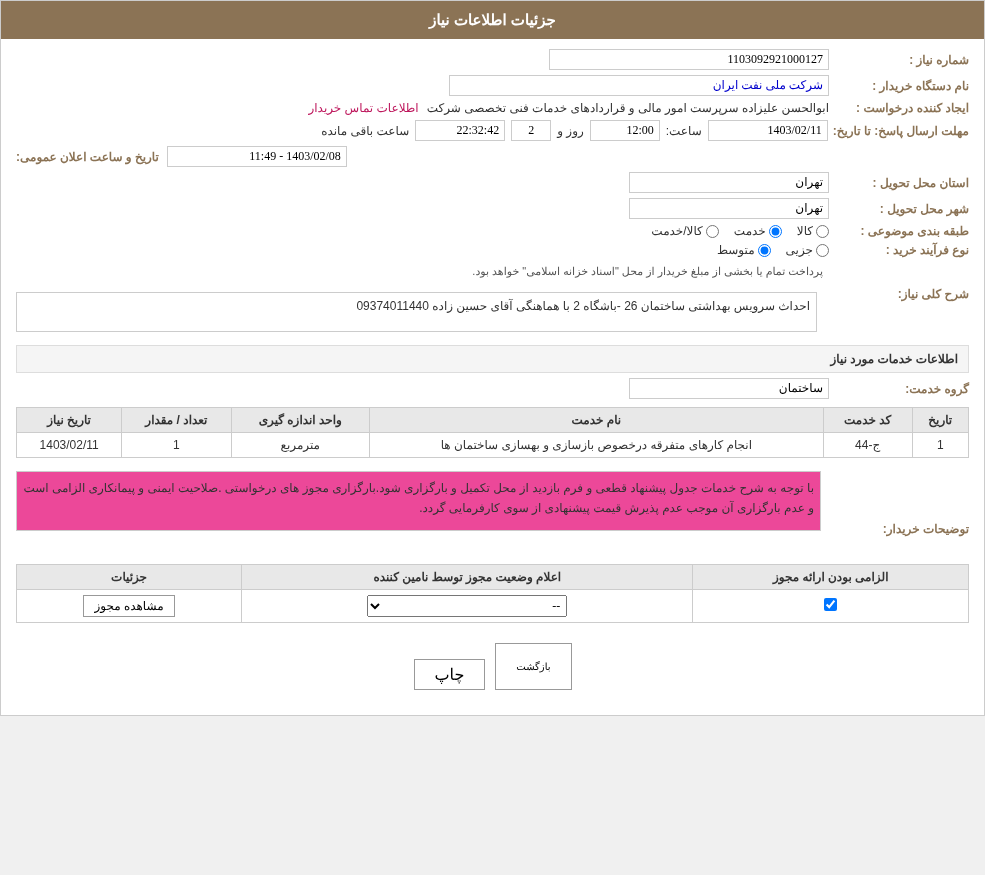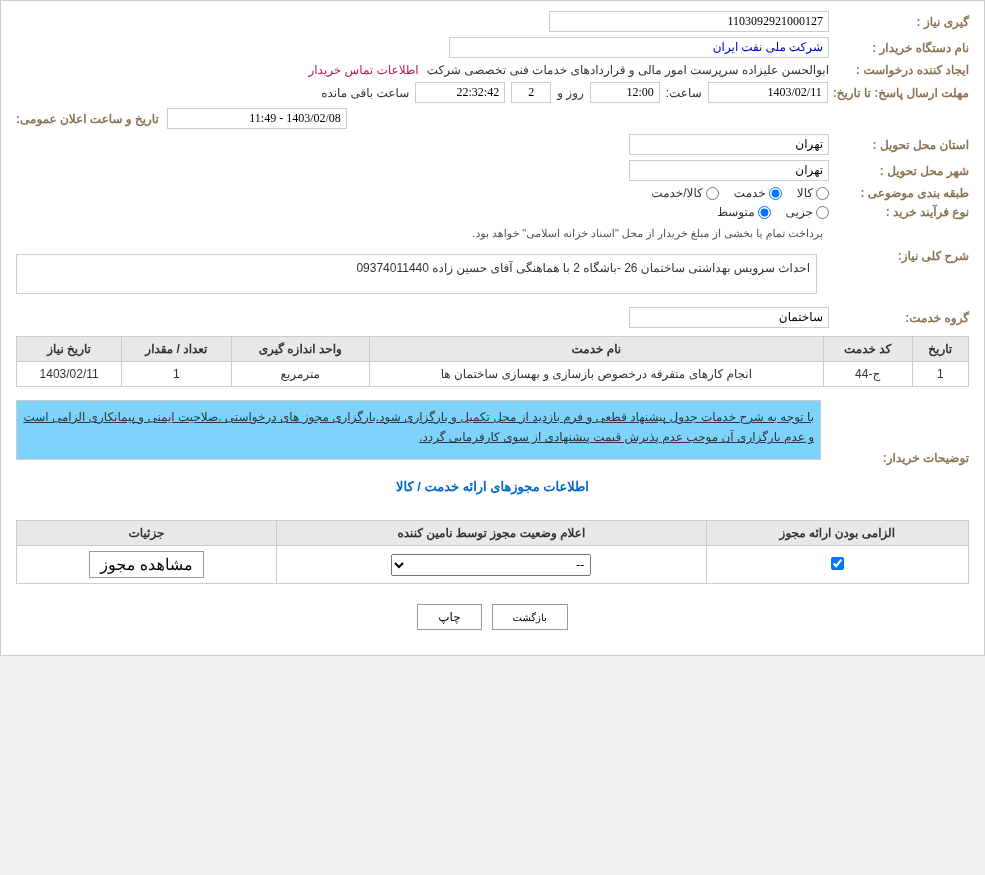--- a/index.html
+++ b/index.html
@@ -82,24 +82,23 @@
       padding: 5px 8px;
       text-align: center;
       font-size: 12px;
     }
     .notes-box {
       border: 1px solid #ccc;
       padding: 6px;
       min-height: 60px;
       text-align: right;
       font-size: 12px;
-      background: #7dd3fc;
+      background: #ec4899;
       margin: 5px 0;
       line-height: 1.7;
-      text-decoration: underline;
     }
     .licenses-section-header {
       color: #0066cc;
       text-align: center;
       font-weight: bold;
       padding: 6px;
       font-size: 13px;
     }
     .licenses-table {
       width: 100%;
@@ -118,36 +117,37 @@
       padding: 5px 8px;
       text-align: center;
       font-size: 12px;
     }
     .btn-view {
       background: #fff;
       border: 1px solid #999;
       padding: 3px 10px;
       cursor: pointer;
       font-family: Tahoma, Arial, sans-serif;
-      font-size: 16px;
+      font-size: 12px;
     }
     .bottom-buttons {
       text-align: center;
       padding: 15px;
       display: flex;
       justify-content: center;
       gap: 10px;
     }
     .btn-print {
       background: #fff;
       border: 1px solid #999;
       padding: 5px 20px;
       cursor: pointer;
       font-family: Tahoma, Arial, sans-serif;
-      font-size: 12px;
+      font-size: 16px;
+      margin-top: 16px;
     }
     .btn-back {
       background: #fff;
       border: 1px solid #999;
       padding: 5px 20px;
       cursor: pointer;
       font-family: Tahoma, Arial, sans-serif;
       font-size: 10px;
     }
     .inline-label {
@@ -169,25 +169,28 @@
     .info-value {
       flex: 1;
       text-align: right;
     }
   </style>
 </head>
 <body>
 
 <div class="page-container">
 
+  <div class="header-bar">
+    <span>جزئیات اطلاعات نیاز</span>
+  </div>
 
   <div class="content">
 
     <div class="info-row" style="margin-bottom:5px;">
-      <div class="info-label">گیری نیاز :</div>
+      <div class="info-label">شماره نیاز :</div>
       <div class="info-value">
         <input type="text" style="width: 280px; border: 1px solid rgb(204, 204, 204); padding: 2px 5px; font-size: 12px; direction: rtl; font-family: Tahoma;" readonly="" value="1103092921000127">
       </div>
     </div>
 
     <div class="info-row" style="margin-bottom:5px;">
       <div class="info-label">نام دستگاه خریدار :</div>
       <div class="info-value">
         <input type="text" style="width: 380px; border: 1px solid rgb(204, 204, 204); padding: 2px 5px; font-size: 12px; direction: rtl; font-family: Tahoma; color: rgb(0, 0, 204);" readonly="" value="شرکت ملی نفت ایران">
       </div>
@@ -276,20 +279,21 @@
       <div style="min-width:140px; text-align:right;">
         <span class="inline-label">شرح کلی نیاز:</span>
       </div>
       <div style="flex:1;">
         <div class="description-box">
           <span>احداث سرویس بهداشتی ساختمان 26 -باشگاه 2 با هماهنگی آقای حسین زاده 09374011440</span>
         </div>
       </div>
     </div>
 
+    <div class="section-header">اطلاعات خدمات مورد نیاز</div>
 
     <div class="info-row" style="margin-bottom:5px;">
       <div class="info-label">گروه خدمت:</div>
       <div class="info-value">
         <input type="text" style="width: 200px; border: 1px solid rgb(204, 204, 204); padding: 2px 5px; font-size: 12px; direction: rtl; font-family: Tahoma;" readonly="" value="ساختمان">
       </div>
     </div>
 
     <table class="services-table">
       <thead>
@@ -318,21 +322,20 @@
       <div style="min-width:140px; text-align:right;">
         <span class="inline-label">توضیحات خریدار:</span>
       </div>
       <div style="flex:1;">
         <div class="notes-box">
           <span>با توجه به شرح خدمات جدول پیشنهاد قطعی و فرم بازدید از محل تکمیل و بارگزاری شود.بارگزاری مجوز های درخواستی .صلاحیت ایمنی و پیمانکاری الزامی است و عدم بارگزاری آن موجب عدم پذیرش قیمت پیشنهادی از سوی کارفرمایی گردد.</span>
         </div>
       </div>
     </div>
 
-    <div class="licenses-section-header">اطلاعات مجوزهای ارائه خدمت / کالا</div>
 
     <div style="height:15px;"></div>
 
     <table class="licenses-table">
       <thead>
         <tr>
           <th>الزامی بودن ارائه مجوز</th>
           <th>اعلام وضعیت مجوز توسط نامین کننده</th>
           <th>جزئیات</th>
         </tr>

